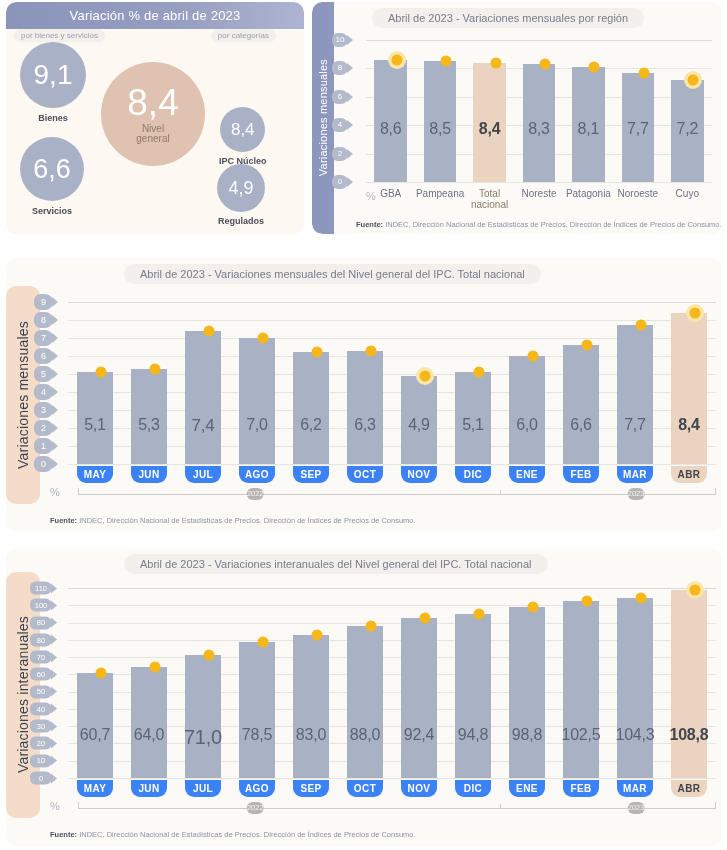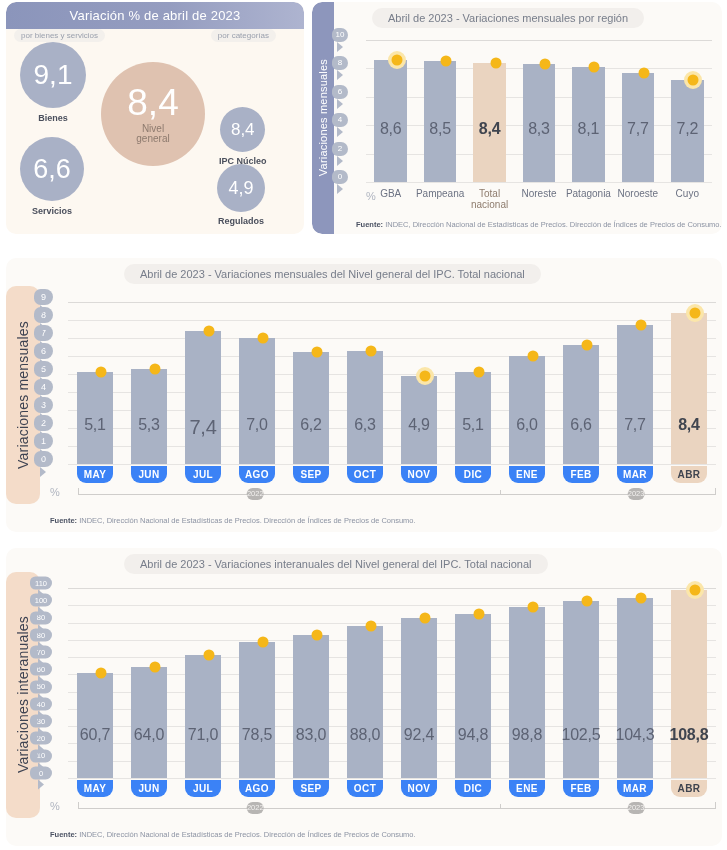--- a/index.html
+++ b/index.html
@@ -69,21 +69,21 @@
     position:absolute; background:#f2efec; color:#777d8a;
     font-size:11px; border-radius:11px; padding:4px 16px; white-space:nowrap;
   }
 
   .plot { position:absolute; }
   .gridline { position:absolute; left:0; right:0; height:1px; background:#e6e4e2; }
   .gridline.top { background:#dcdad8; }
 
   .ytick {
     position:absolute; transform:translateY(-50%);
-    display:flex; align-items:center;flex-direction:column;
+    display:flex; align-items:center;
   }
   .ytick .pill {
     background:#b3bac9; color:#ffffff; border-radius:10px 12px 12px 10px;
     font-size:8px; text-align:center; line-height:1;
     display:flex; align-items:center; justify-content:center;
   }
   .ytick .pill.sm { width:16px; height:14px; }
   .ytick .pill.md { width:22px; height:13px; font-size:7.5px; }
   .ytick .pill.lg { width:19px; height:16px; font-size:9px; }
   .ytick .tail {
@@ -312,21 +312,21 @@
         </div>
         <div class="bar" style="left: 9.18px; width: 35.64px; height: 91.8px;"></div>
         <div class="bar-val" style="left: 0px; width: 54px; top: 114px; font-size: 16px;">5,1</div>
         <div class="dot" style="left: 33px; top: 70.2px; background: rgb(245, 183, 25);"></div>
         <div class="xpill" style="left: 9.18px; width: 35.64px; top: 164px; height: 17px;">MAY</div>
         <div class="bar" style="left: 63.18px; width: 35.64px; height: 95.4px;"></div>
         <div class="bar-val" style="left: 54px; width: 54px; top: 114px; font-size: 16px;">5,3</div>
         <div class="dot" style="left: 87px; top: 66.6px; background: rgb(245, 183, 25);"></div>
         <div class="xpill" style="left: 63.18px; width: 35.64px; top: 164px; height: 17px;">JUN</div>
         <div class="bar" style="left: 117.18px; width: 35.64px; height: 133.2px;"></div>
-        <div class="bar-val" style="left: 108px; width: 54px; top: 114px; font-size: 20px;">7,4</div>
+        <div class="bar-val" style="left: 108px; width: 54px; top: 114px; font-size: 17px;">7,4</div>
         <div class="dot" style="left: 141px; top: 28.8px; background: rgb(245, 183, 25);"></div>
         <div class="xpill" style="left: 117.18px; width: 35.64px; top: 164px; height: 17px;">JUL</div>
         <div class="bar" style="left: 171.18px; width: 35.64px; height: 126px;"></div>
         <div class="bar-val" style="left: 162px; width: 54px; top: 114px; font-size: 16px;">7,0</div>
         <div class="dot" style="left: 195px; top: 36px; background: rgb(245, 183, 25);"></div>
         <div class="xpill" style="left: 171.18px; width: 35.64px; top: 164px; height: 17px;">AGO</div>
         <div class="bar" style="left: 225.18px; width: 35.64px; height: 111.6px;"></div>
         <div class="bar-val" style="left: 216px; width: 54px; top: 114px; font-size: 16px;">6,2</div>
         <div class="dot" style="left: 249px; top: 50.4px; background: rgb(245, 183, 25);"></div>
         <div class="xpill" style="left: 225.18px; width: 35.64px; top: 164px; height: 17px;">SEP</div>
@@ -441,21 +441,21 @@
         </div>
         <div class="bar" style="left: 9.18px; width: 35.64px; height: 104.845px;"></div>
         <div class="bar-val" style="left: 0px; width: 54px; top: 138px; font-size: 16px;">60,7</div>
         <div class="dot" style="left: 33px; top: 85.1545px; background: rgb(245, 183, 25);"></div>
         <div class="xpill" style="left: 9.18px; width: 35.64px; top: 192px; height: 17px;">MAY</div>
         <div class="bar" style="left: 63.18px; width: 35.64px; height: 110.545px;"></div>
         <div class="bar-val" style="left: 54px; width: 54px; top: 138px; font-size: 16px;">64,0</div>
         <div class="dot" style="left: 87px; top: 79.4545px; background: rgb(245, 183, 25);"></div>
         <div class="xpill" style="left: 63.18px; width: 35.64px; top: 192px; height: 17px;">JUN</div>
         <div class="bar" style="left: 117.18px; width: 35.64px; height: 122.636px;"></div>
-        <div class="bar-val" style="left: 108px; width: 54px; top: 138px; font-size: 16px;">71,0</div>
+        <div class="bar-val" style="left: 108px; width: 54px; top: 138px; font-size: 20px;">71,0</div>
         <div class="dot" style="left: 141px; top: 67.3636px; background: rgb(245, 183, 25);"></div>
         <div class="xpill" style="left: 117.18px; width: 35.64px; top: 192px; height: 17px;">JUL</div>
         <div class="bar" style="left: 171.18px; width: 35.64px; height: 135.591px;"></div>
         <div class="bar-val" style="left: 162px; width: 54px; top: 138px; font-size: 16px;">78,5</div>
         <div class="dot" style="left: 195px; top: 54.4091px; background: rgb(245, 183, 25);"></div>
         <div class="xpill" style="left: 171.18px; width: 35.64px; top: 192px; height: 17px;">AGO</div>
         <div class="bar" style="left: 225.18px; width: 35.64px; height: 143.364px;"></div>
         <div class="bar-val" style="left: 216px; width: 54px; top: 138px; font-size: 16px;">83,0</div>
         <div class="dot" style="left: 249px; top: 46.6364px; background: rgb(245, 183, 25);"></div>
         <div class="xpill" style="left: 225.18px; width: 35.64px; top: 192px; height: 17px;">SEP</div>

